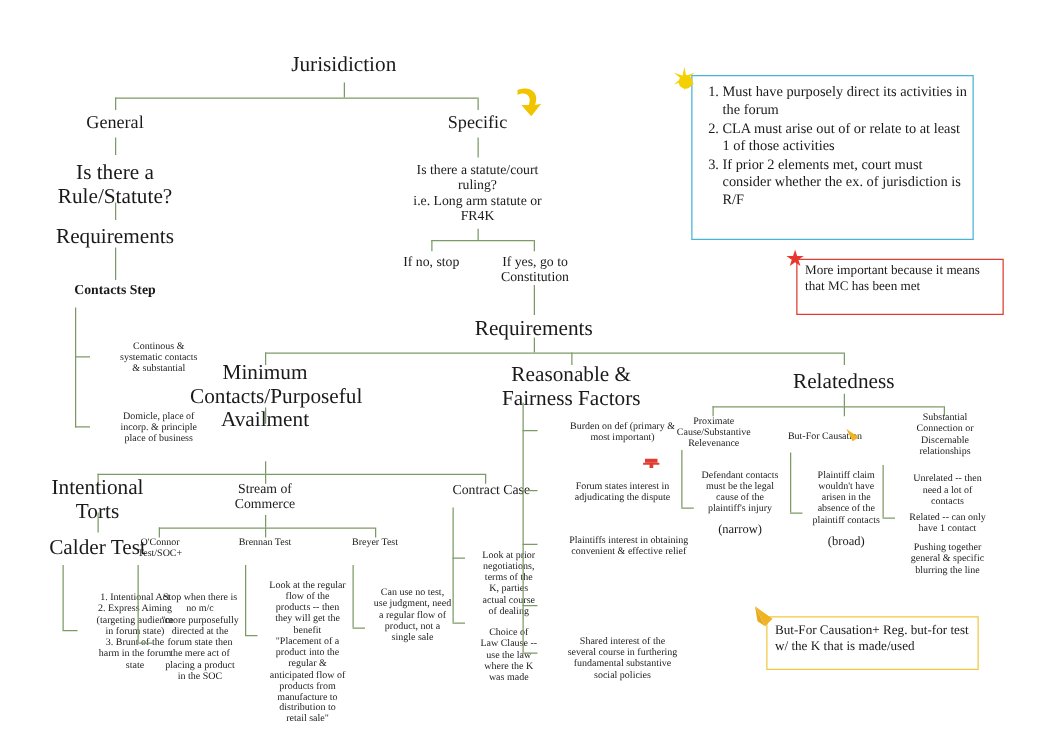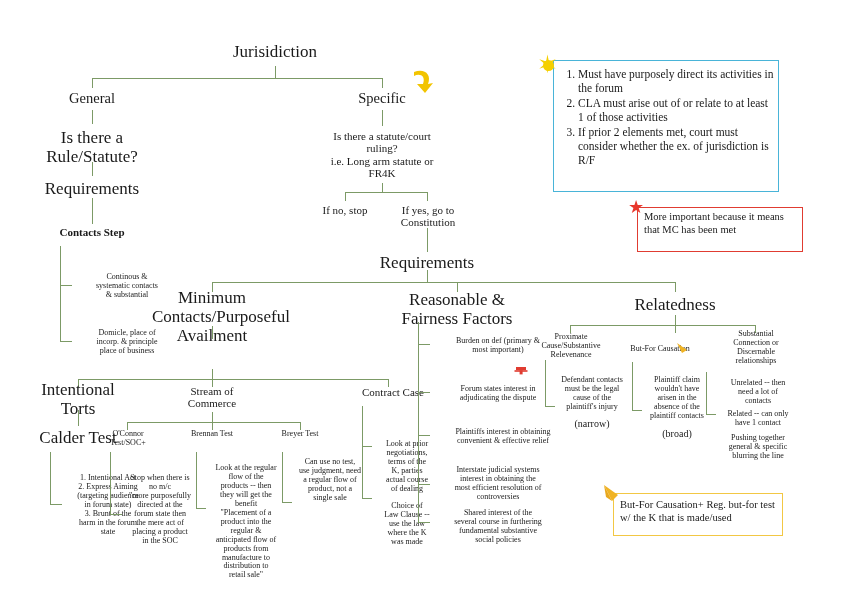--- a/index.html
+++ b/index.html
@@ -221,21 +221,21 @@
 regular &amp;
 anticipated flow of
 products from
 manufacture to
 distribution to
 retail sale"</div>
 
   <div class="node n-sm" style="left:264px; top:430px; width:72px;">Breyer Test</div>
   <div class="ln lnv" style="left:282px; top:452px; height:50px;"></div>
   <div class="ln lnh" style="left:282px; top:502px; width:10px;"></div>
-  <div class="node n-sm" style="left:288px; top:458px; width:84px;">Can use no test,
+  <div class="node n-sm" style="left:288px; top:470px; width:84px;">Can use no test,
 use judgment, need
 a regular flow of
 product, not a
 single sale</div>
 
   <div class="node n-l2" style="left:348px; top:386px; width:90px;">Contract Case</div>
 
   <div class="ln lnv" style="left:362px; top:406px; height:92px;"></div>
   <div class="ln lnh" style="left:362px; top:446px; width:10px;"></div>
   <div class="ln lnh" style="left:362px; top:498px; width:10px;"></div>
@@ -261,24 +261,20 @@
   <div class="ln lnh" style="left:418px; top:435px; width:12px;"></div>
   <div class="ln lnh" style="left:418px; top:484px; width:12px;"></div>
   <div class="ln lnh" style="left:418px; top:522px; width:12px;"></div>
 
   <div class="node n-sm" style="left:428px; top:337px; width:140px;">Burden on def (primary &amp;
 most important)</div>
   <div class="node n-sm" style="left:428px; top:385px; width:140px;">Forum states interest in
 adjudicating the dispute</div>
   <div class="node n-sm" style="left:428px; top:428px; width:150px;">Plaintiffs interest in obtaining
 convenient &amp; effective relief</div>
-  <div class="node n-sm" style="left:428px; top:466px; width:140px;">Interstate judicial systems
-interest in obtaining the
-most efficient resolution of
-controversies</div>
   <div class="node n-sm" style="left:428px; top:509px; width:140px;">Shared interest of the
 several course in furthering
 fundamental substantive
 social policies</div>
 
   <div class="node n-l3" style="left:615px; top:295px; width:120px;">Relatedness</div>
 
   <div class="ln lnv" style="left:675px; top:315px; height:10px;"></div>
   <div class="ln lnh" style="left:570px; top:325px; width:185px;"></div>
   <div class="ln lnv" style="left:570px; top:325px; height:8px;"></div>

